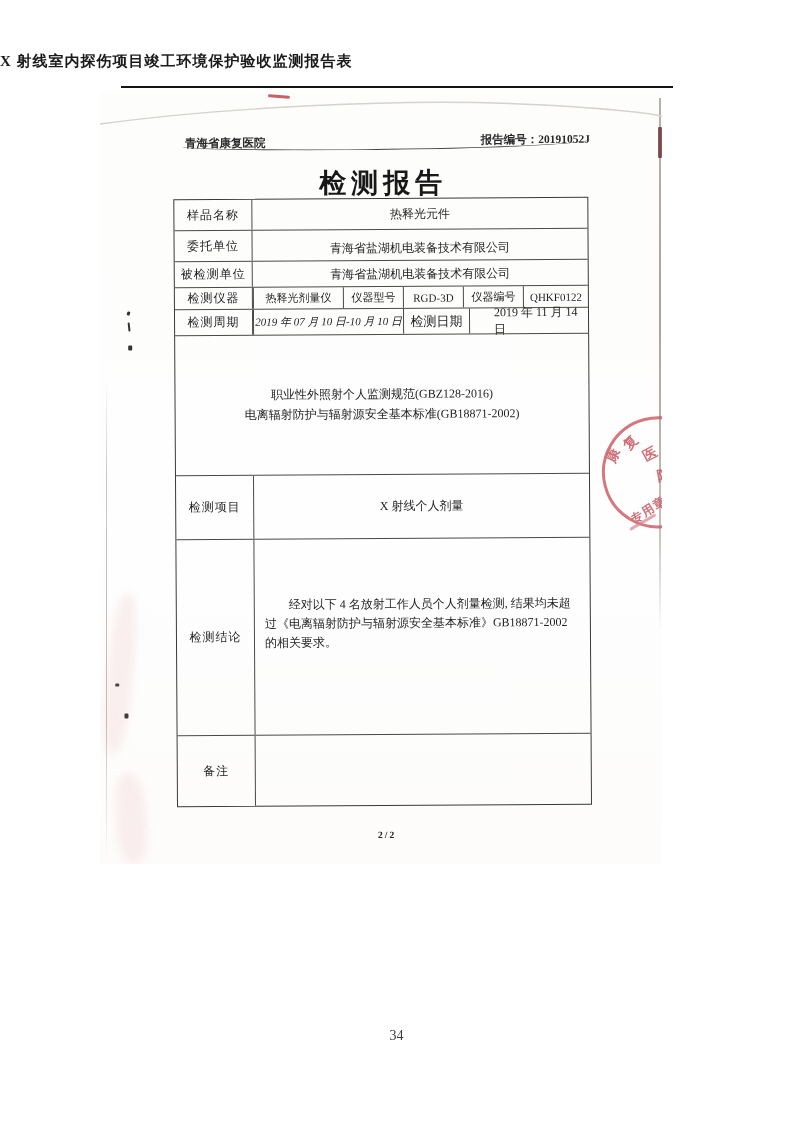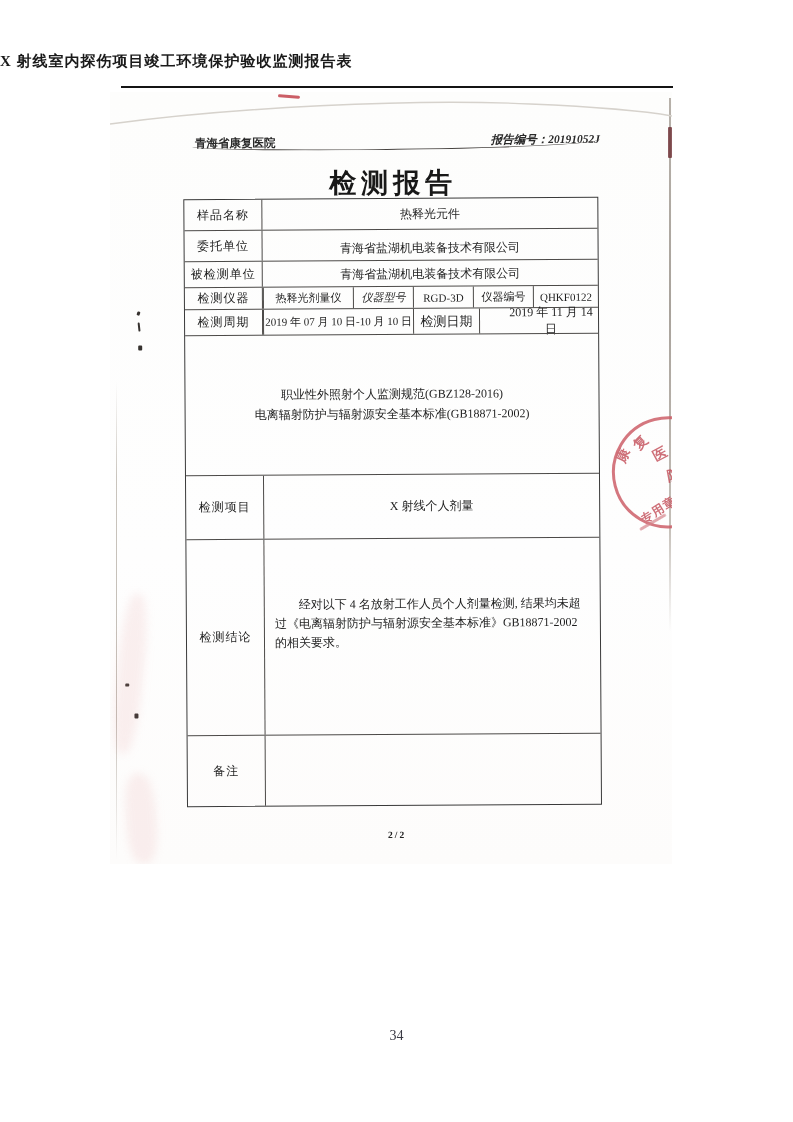--- a/index.html
+++ b/index.html
@@ -5,54 +5,54 @@
   * { margin:0; padding:0; box-sizing:border-box; }
   html,body { width:793px; height:1122px; background:#ffffff; overflow:hidden; }
   body { font-family:"Liberation Serif","DejaVu Serif",serif; color:#222; position:relative; }
 
   
   .doc-header { position:absolute; left:0; top:52px; width:100%; 
     font-size:15px; font-weight:bold; letter-spacing:1px; color:#1a1a1a; }
   .header-rule { position:absolute; left:121px; top:86px; width:552px; height:2px; background:#141414; }
 
   
-  .scan { position:absolute; left:110px; top:92px; width:562px; height:772px;
+  .scan { position:absolute; left:100px; top:92px; width:562px; height:772px;
     background:linear-gradient(180deg,#fdfdfc 0%, #fefefe 60%, #fdfcfb 100%); overflow:hidden; }
   .scan-inner { position:absolute; left:0; top:0; width:562px; height:772px; transform:rotate(-0.35deg); }
 
   
   .edge-top { position:absolute; left:0; top:2px; width:562px; height:40px; }
   .edge-right { position:absolute; left:559px; top:6px; width:2px; height:534px;
     background:linear-gradient(180deg,#b7b1aa 0%, #a9a39c 40%, #c4beb7 80%, rgba(200,195,188,0) 100%); }
   .edge-right-mark { position:absolute; left:558px; top:35px; width:4px; height:31px;
     background:#6e2f35; opacity:.8; border-radius:1px; }
   .edge-left { position:absolute; left:6px; top:290px; width:1px; height:478px;
     background:linear-gradient(180deg,rgba(180,175,168,0) 0%, #c9c4bd 20%, #c2bcb5 70%, rgba(190,185,178,0) 100%); }
   .red-streak { position:absolute; left:168px; top:3px; width:22px; height:3px;
     background:#c2424b; border-radius:2px; transform:rotate(4deg); opacity:.85; }
 
   
   .scan-org { position:absolute; left:87px; top:43px; font-size:11.5px; font-weight:bold; color:#2a2a2a; }
-  .scan-report-no { position:absolute; right:70px; top:41px; font-size:11.5px; font-weight:bold; color:#2a2a2a;font-style:italic; }
+  .scan-report-no { position:absolute; right:70px; top:41px; font-size:11.5px; font-weight:bold; color:#2a2a2a; }
   .scan-underline { position:absolute; left:84px; top:40px; width:408px; height:18px;
     border-bottom:1.2px solid #474340; border-radius:0 0 55% 45%/0 0 9px 5px; transform:rotate(-.15deg); }
 
   .scan-title { position:absolute; left:0; top:73px; width:570px; text-align:center;
     font-size:27px; font-weight:bold; letter-spacing:5px; color:#181818; }
 
   
   .rpt-table { position:absolute; left:75px; top:106px; width:415px; height:608px;
     border:1.6px solid #3a3a3a; display:flex; flex-direction:column; font-size:12px; color:#1e1e1e; }
   .t-row { display:flex; border-top:1.1px solid #4c4a48; }
   .t-row:first-child { border-top:none; }
   .t-label { width:78px; flex:0 0 78px; display:flex; align-items:center; justify-content:center;
     border-right:1.1px solid #4c4a48; text-align:center; letter-spacing:1px; }
   .t-value { flex:1; display:flex; align-items:center; justify-content:center; text-align:center; }
   .t-value.low { align-items:flex-end; padding-bottom:3px; }
-  .t-cell { display:flex; align-items:center; justify-content:center; text-align:center;
+  .t-cell { display:flex; align-items:center; justify-content:center; 
     border-left:1.1px solid #4c4a48; font-size:11px; }
   .t-cell:first-of-type { border-left:none; }
   .r0 { height:30px; } .r1 { height:31px; } .r2 { height:26px; }
   .r3 { height:22px; } .r4 { height:26px; } .r5 { height:140px; }
   .r6 { height:64px; } .r7 { height:196px; } .r8 { flex:1; }
   .dep-lines { display:flex; flex-direction:column; gap:3px; font-size:12px; line-height:1.45; }
   .concl { align-items:flex-start; }
   .concl-text { padding:56px 10px 0 10px; text-align:left; text-indent:2em; line-height:1.6; font-size:12px; }
 
   .page-marker { position:absolute; left:0; top:738px; width:570px; text-align:center;
@@ -122,29 +122,29 @@
       </div>
 
       <div class="t-row r2">
         <div class="t-label">被检测单位</div>
         <div class="t-value low">青海省盐湖机电装备技术有限公司</div>
       </div>
 
       <div class="t-row r3">
         <div class="t-label">检测仪器</div>
         <div class="t-cell" style="flex:0 0 90px;">热释光剂量仪</div>
-        <div class="t-cell" style="flex:0 0 60px;font-style:italic;">仪器型号</div>
+        <div class="t-cell" style="flex:0 0 60px;">仪器型号</div>
         <div class="t-cell" style="flex:0 0 60px;">RGD-3D</div>
         <div class="t-cell" style="flex:0 0 60px;">仪器编号</div>
         <div class="t-cell" style="flex:1;">QHKF0122</div>
       </div>
 
       <div class="t-row r4">
         <div class="t-label">检测周期</div>
-        <div class="t-cell" style="flex:0 0 150px;">2019 年 07 月 10 日-10 月 10 日</div>
+        <div class="t-cell" style="flex:0 0 150px;font-style:italic;">2019 年 07 月 10 日-10 月 10 日</div>
         <div class="t-cell" style="flex:0 0 66px; font-size:13px;">检测日期</div>
         <div class="t-cell" style="flex:1; font-size:12px;padding-left:24px;">2019 年 11 月 14 日</div>
       </div>
 
       <div class="t-row r5">
         <div class="t-value">
           <div class="dep-lines">
             <div>职业性外照射个人监测规范(GBZ128-2016)</div>
             <div>电离辐射防护与辐射源安全基本标准(GB18871-2002)</div>
           </div>

